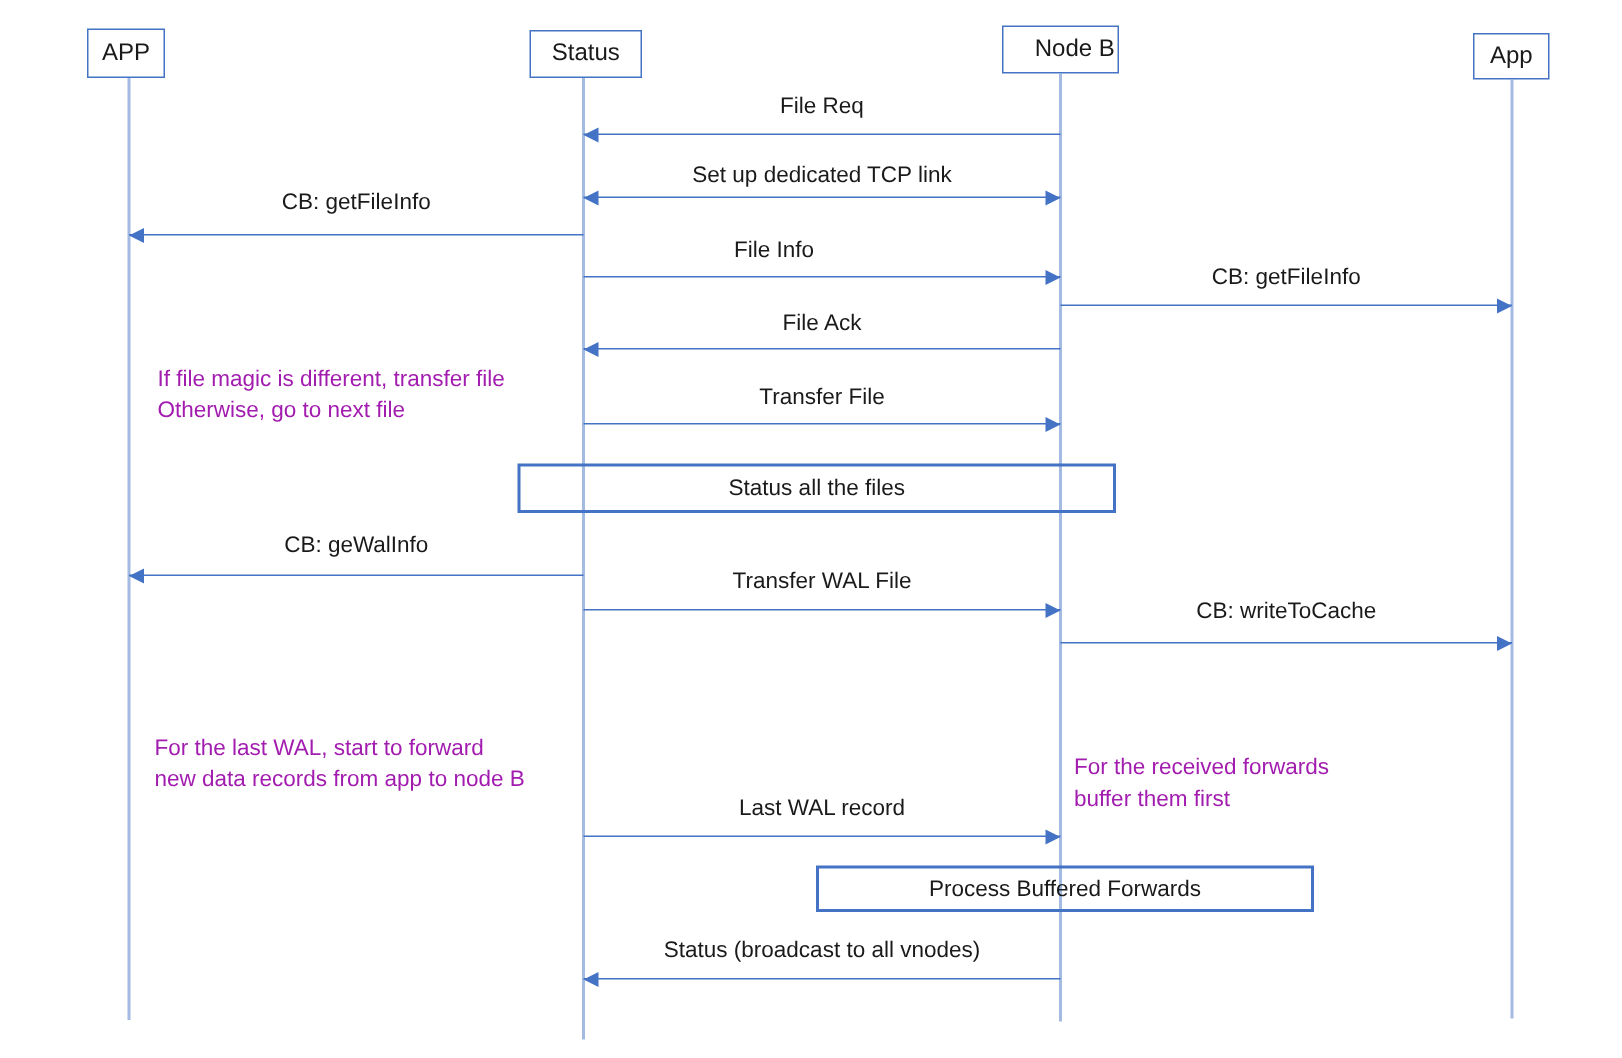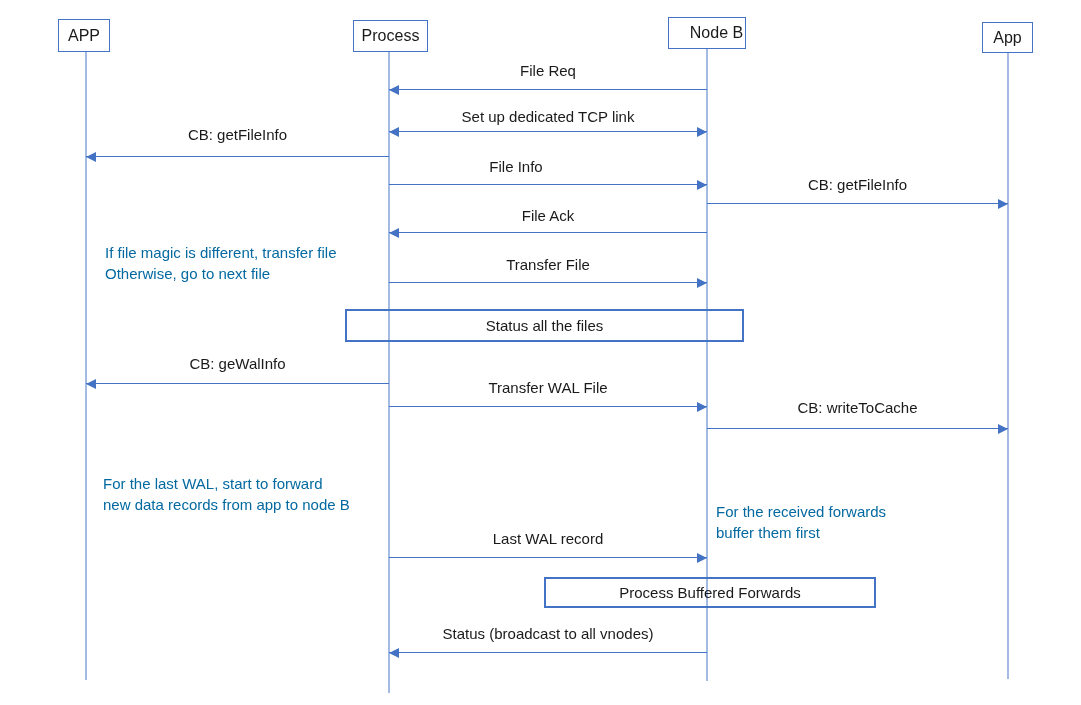--- a/index.html
+++ b/index.html
@@ -66,35 +66,35 @@
     align-items: center;
     justify-content: center;
     font-size: 15px;
     color: #1a1a1a;
     z-index: 6;
   }
   .annotation {
     position: absolute;
     font-size: 15px;
     line-height: 21px;
-    color: #0369a1;
+    color: #a21caf;
     white-space: pre-line;
     z-index: 4;
   }
 </style>
 </head>
 <body>
 
 <div id="diagram">
     <div class="actor-box" style="left: 58px; top: 19px; width: 52px; height: 33px;">
       <span>APP</span>
     </div>
     <div class="lifeline" style="left: 85px; top: 52px; height: 628px;"></div>
     <div class="actor-box" style="left: 353px; top: 20px; width: 75px; height: 32px;">
-      <span>Process</span>
+      <span>Status</span>
     </div>
     <div class="lifeline" style="left: 388px; top: 52px; height: 641px;"></div>
     <div class="actor-box" style="left: 668px; top: 17px; width: 78px; height: 32px; padding-left: 19px;">
       <span>Node B</span>
     </div>
     <div class="lifeline" style="left: 706px; top: 49px; height: 632px;"></div>
     <div class="actor-box" style="left: 982px; top: 22px; width: 51px; height: 31px;">
       <span>App</span>
     </div>
     <div class="lifeline" style="left: 1007px; top: 53px; height: 626px;"></div>
@@ -136,17 +136,17 @@
     <div class="arrowhead left" style="left: 389px; top: 648px;"></div>
     <div class="msg-label" style="left: 548px; top: 625px;">Status (broadcast to all vnodes)</div>
     <div class="process-box" style="left: 345px; top: 309px; width: 399px; height: 33px;">
       <span>Status all the files</span>
     </div>
     <div class="process-box" style="left: 544px; top: 577px; width: 332px; height: 31px;">
       <span>Process Buffered Forwards</span>
     </div>
     <div class="annotation" style="left: 105px; top: 242px;">If file magic is different, transfer file
 Otherwise, go to next file</div>
-    <div class="annotation" style="left: 103px; top: 473px;">For the last WAL, start to forward
+    <div class="annotation" style="left: 103px; top: 488px;">For the last WAL, start to forward
 new data records from app to node B</div>
     <div class="annotation" style="left: 716px; top: 501px;">For the received forwards
 buffer them first</div>
   </div>
 
 </body></html>

